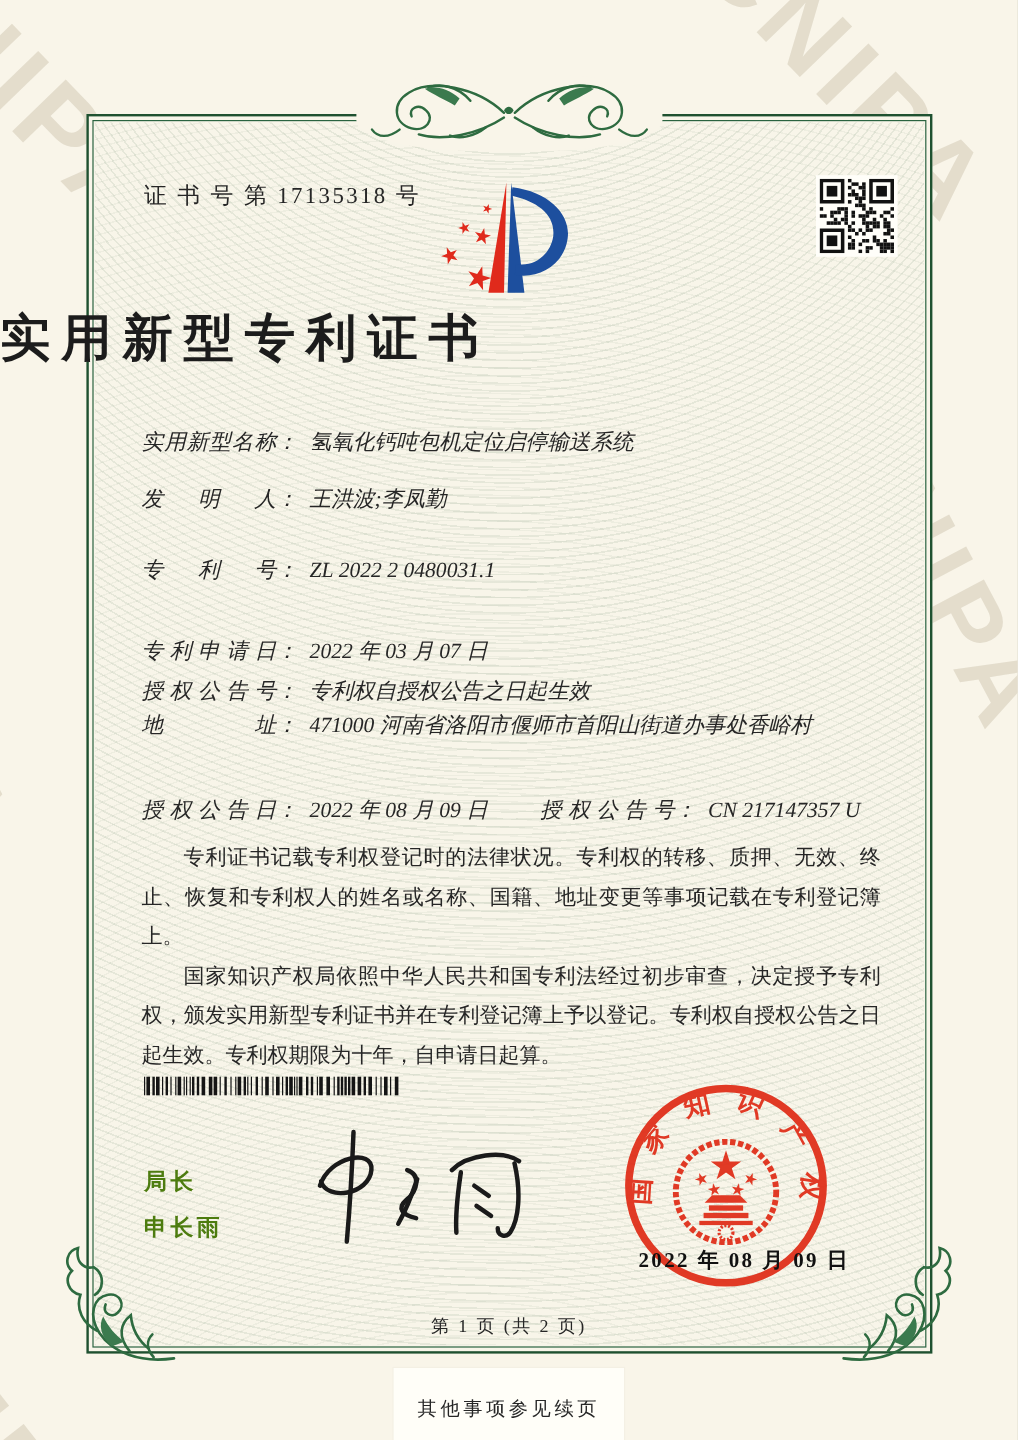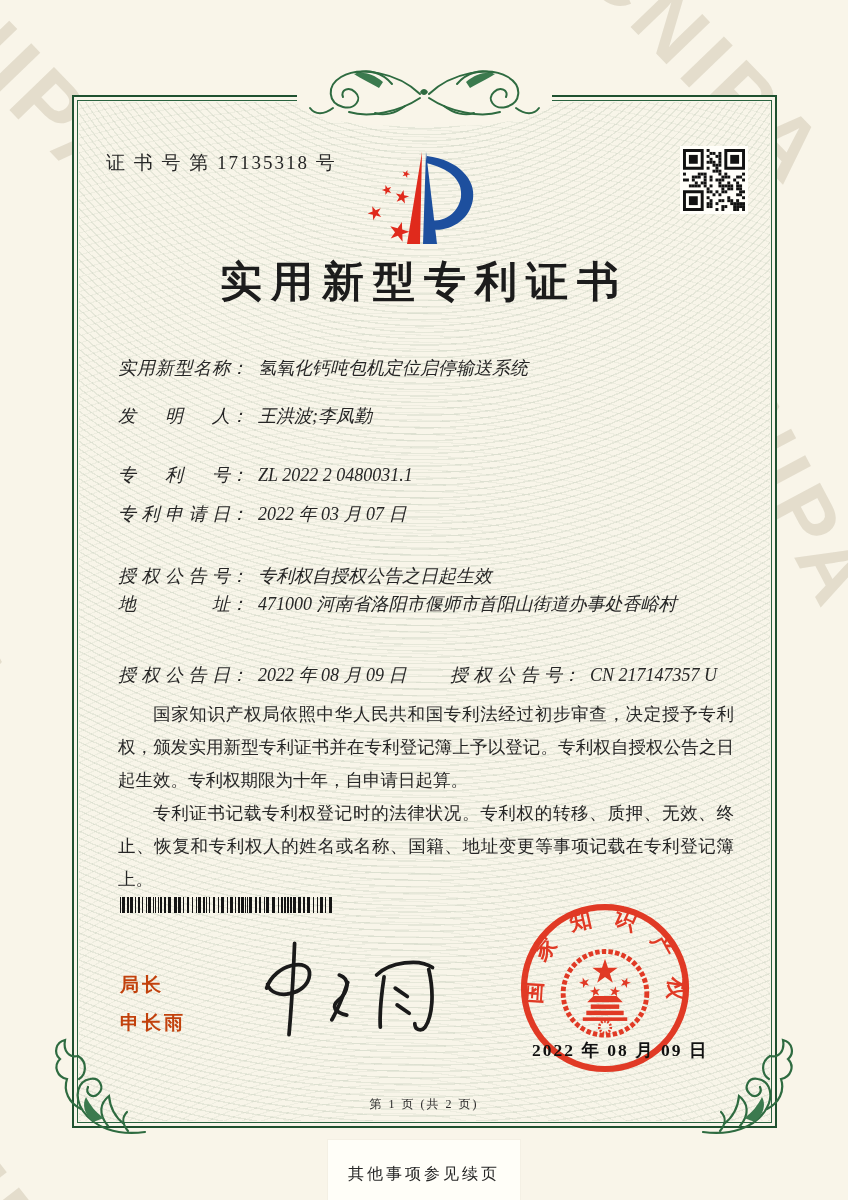--- a/index.html
+++ b/index.html
@@ -29,49 +29,49 @@
       repeating-radial-gradient(150% 120% at 45% 150%,
         rgba(118,146,118,0.08) 0 1px, rgba(0,0,0,0) 1px 6px);
   }
   .ornament-top { position:absolute; left:297px; top:62px; width:255px; height:64px; z-index:3; }
   .ornament-top .pad { position:absolute; inset:0; background:#f9f5e9; border-radius:40%; }
   .ornament-top svg { position:relative; }
   .corner-fl { position:absolute; z-index:4; }
   .corner-fl.bl { left:48px;  top:1032px; }
   .corner-fl.br { left:700px; top:1032px; }
   
-  .cert-no { position:absolute; left:106px; top:150px; font-size:19px; letter-spacing:2px; z-index:5;text-align:right; }
+  .cert-no { position:absolute; left:120px; top:150px; font-size:19px; letter-spacing:2px; z-index:5;text-align:right; }
   .logo { position:absolute; left:356px; top:140px; z-index:5; }
   .qr { position:absolute; left:680px; top:146px; width:68px; height:68px; background:#fffef9; padding:3px; z-index:5; }
   .title {
-    position:absolute; left:0; right:0; top:254px; text-align:center;
+    position:absolute; left:0; right:0; top:254px; 
     font-size:42px; font-weight:bold; letter-spacing:9px; color:#1c1c1c; z-index:5;
   }
   
   .field-row { position:absolute; left:118px; width:620px; font-size:18px; z-index:5; white-space:nowrap;font-style:italic; }
   .flabel {
     display:inline-block; width:112px; vertical-align:bottom;
     text-align:justify; text-align-last:justify; text-justify:inter-character;
   }
   .fcolon { margin-right:10px; }
   .pair2 { position:absolute; left:332px; top:0; }
   
   .body-text { position:absolute; left:118px; top:698px; width:616px; font-size:17.5px; line-height:33px; z-index:5; }
   .body-text p { text-indent:2em; text-align:justify; }
   
   .barcode { position:absolute; left:120px; top:897px; width:218px; height:16px; z-index:5; }
   .officer {
     position:absolute; left:120px; top:972px; z-index:6;
-    font-family:Liberation Serif, serif; font-weight:600; font-size:19px; letter-spacing:3px; color:#c2410c;
+    font-family:Liberation Serif, serif; font-weight:600; font-size:19px; letter-spacing:3px; color:#4d7c0f;
   }
   .officer div { margin-bottom:12px; }
   .signature { position:absolute; left:248px; top:932px; z-index:6; }
   .seal { position:absolute; left:516px; top:899px; width:178px; height:178px; z-index:5; opacity:0.95; }
   .seal-date { position:absolute; left:532px; top:1038px; font-size:17.5px; font-weight:bold; letter-spacing:2px; color:#111; z-index:7; }
-  .page-num { position:absolute; left:0; right:0; top:1096px; text-align:center; font-size:12px; letter-spacing:2px; z-index:5; }
+  .page-num { position:absolute; left:0; right:0; top:1096px; text-align:center; font-size:15px; letter-spacing:2px; z-index:5; }
   .note {
     position:absolute; left:50%; top:1140px; transform:translateX(-50%);
     background:#fffef8; padding:24px 20px; font-size:16px; letter-spacing:3px; z-index:5;
     box-shadow:0 0 0 1px rgba(0,0,0,0.02);
   }
 </style>
 </head>
 <body>
 
 <div class="page">
@@ -295,39 +295,39 @@
 
   <div class="field-row" style="top:356px">
     <span class="flabel">实用新型名称</span><span class="fcolon">：</span><span class="fvalue">氢氧化钙吨包机定位启停输送系统</span>
   </div>
   <div class="field-row" style="top:404px">
     <span class="flabel">发明人</span><span class="fcolon">：</span><span class="fvalue">王洪波;李凤勤</span>
   </div>
   <div class="field-row" style="top:463px">
     <span class="flabel">专利号</span><span class="fcolon">：</span><span class="fvalue">ZL 2022 2 0480031.1</span>
   </div>
-  <div class="field-row" style="top:502px">
+  <div class="field-row" style="top:530px">
     <span class="flabel">专利申请日</span><span class="fcolon">：</span><span class="fvalue">2022 年 03 月 07 日</span>
   </div>
   <div class="field-row" style="top:564px">
     <span class="flabel">授权公告号</span><span class="fcolon">：</span><span class="fvalue">专利权自授权公告之日起生效</span>
   </div>
   <div class="field-row" style="top:592px">
     <span class="flabel">地址</span><span class="fcolon">：</span><span class="fvalue">471000 河南省洛阳市偃师市首阳山街道办事处香峪村</span>
   </div>
   <div class="field-row" style="top:663px">
     <span class="flabel">授权公告日</span><span class="fcolon">：</span><span class="fvalue">2022 年 08 月 09 日</span>
     <span class="pair2">
       <span class="flabel">授权公告号</span><span class="fcolon">：</span><span class="fvalue">CN 217147357 U</span>
     </span>
   </div>
 
   <div class="body-text">
+    <p>专利证书记载专利权登记时的法律状况。专利权的转移、质押、无效、终止、恢复和专利权人的姓名或名称、国籍、地址变更等事项记载在专利登记簿上。</p>
     <p>国家知识产权局依照中华人民共和国专利法经过初步审查，决定授予专利权，颁发实用新型专利证书并在专利登记簿上予以登记。专利权自授权公告之日起生效。专利权期限为十年，自申请日起算。</p>
-    <p>专利证书记载专利权登记时的法律状况。专利权的转移、质押、无效、终止、恢复和专利权人的姓名或名称、国籍、地址变更等事项记载在专利登记簿上。</p>
   </div>
 
   <div class="barcode">
     <svg width="218" height="16" viewBox="0 0 218 16">
         <g id="bars" fill="#151515">
           <rect x="0" y="0" width="1" height="16"></rect>
           <rect x="2" y="0" width="3" height="16"></rect>
           <rect x="7" y="0" width="2" height="16"></rect>
           <rect x="10" y="0" width="3" height="16"></rect>
           <rect x="15" y="0" width="1" height="16"></rect>

